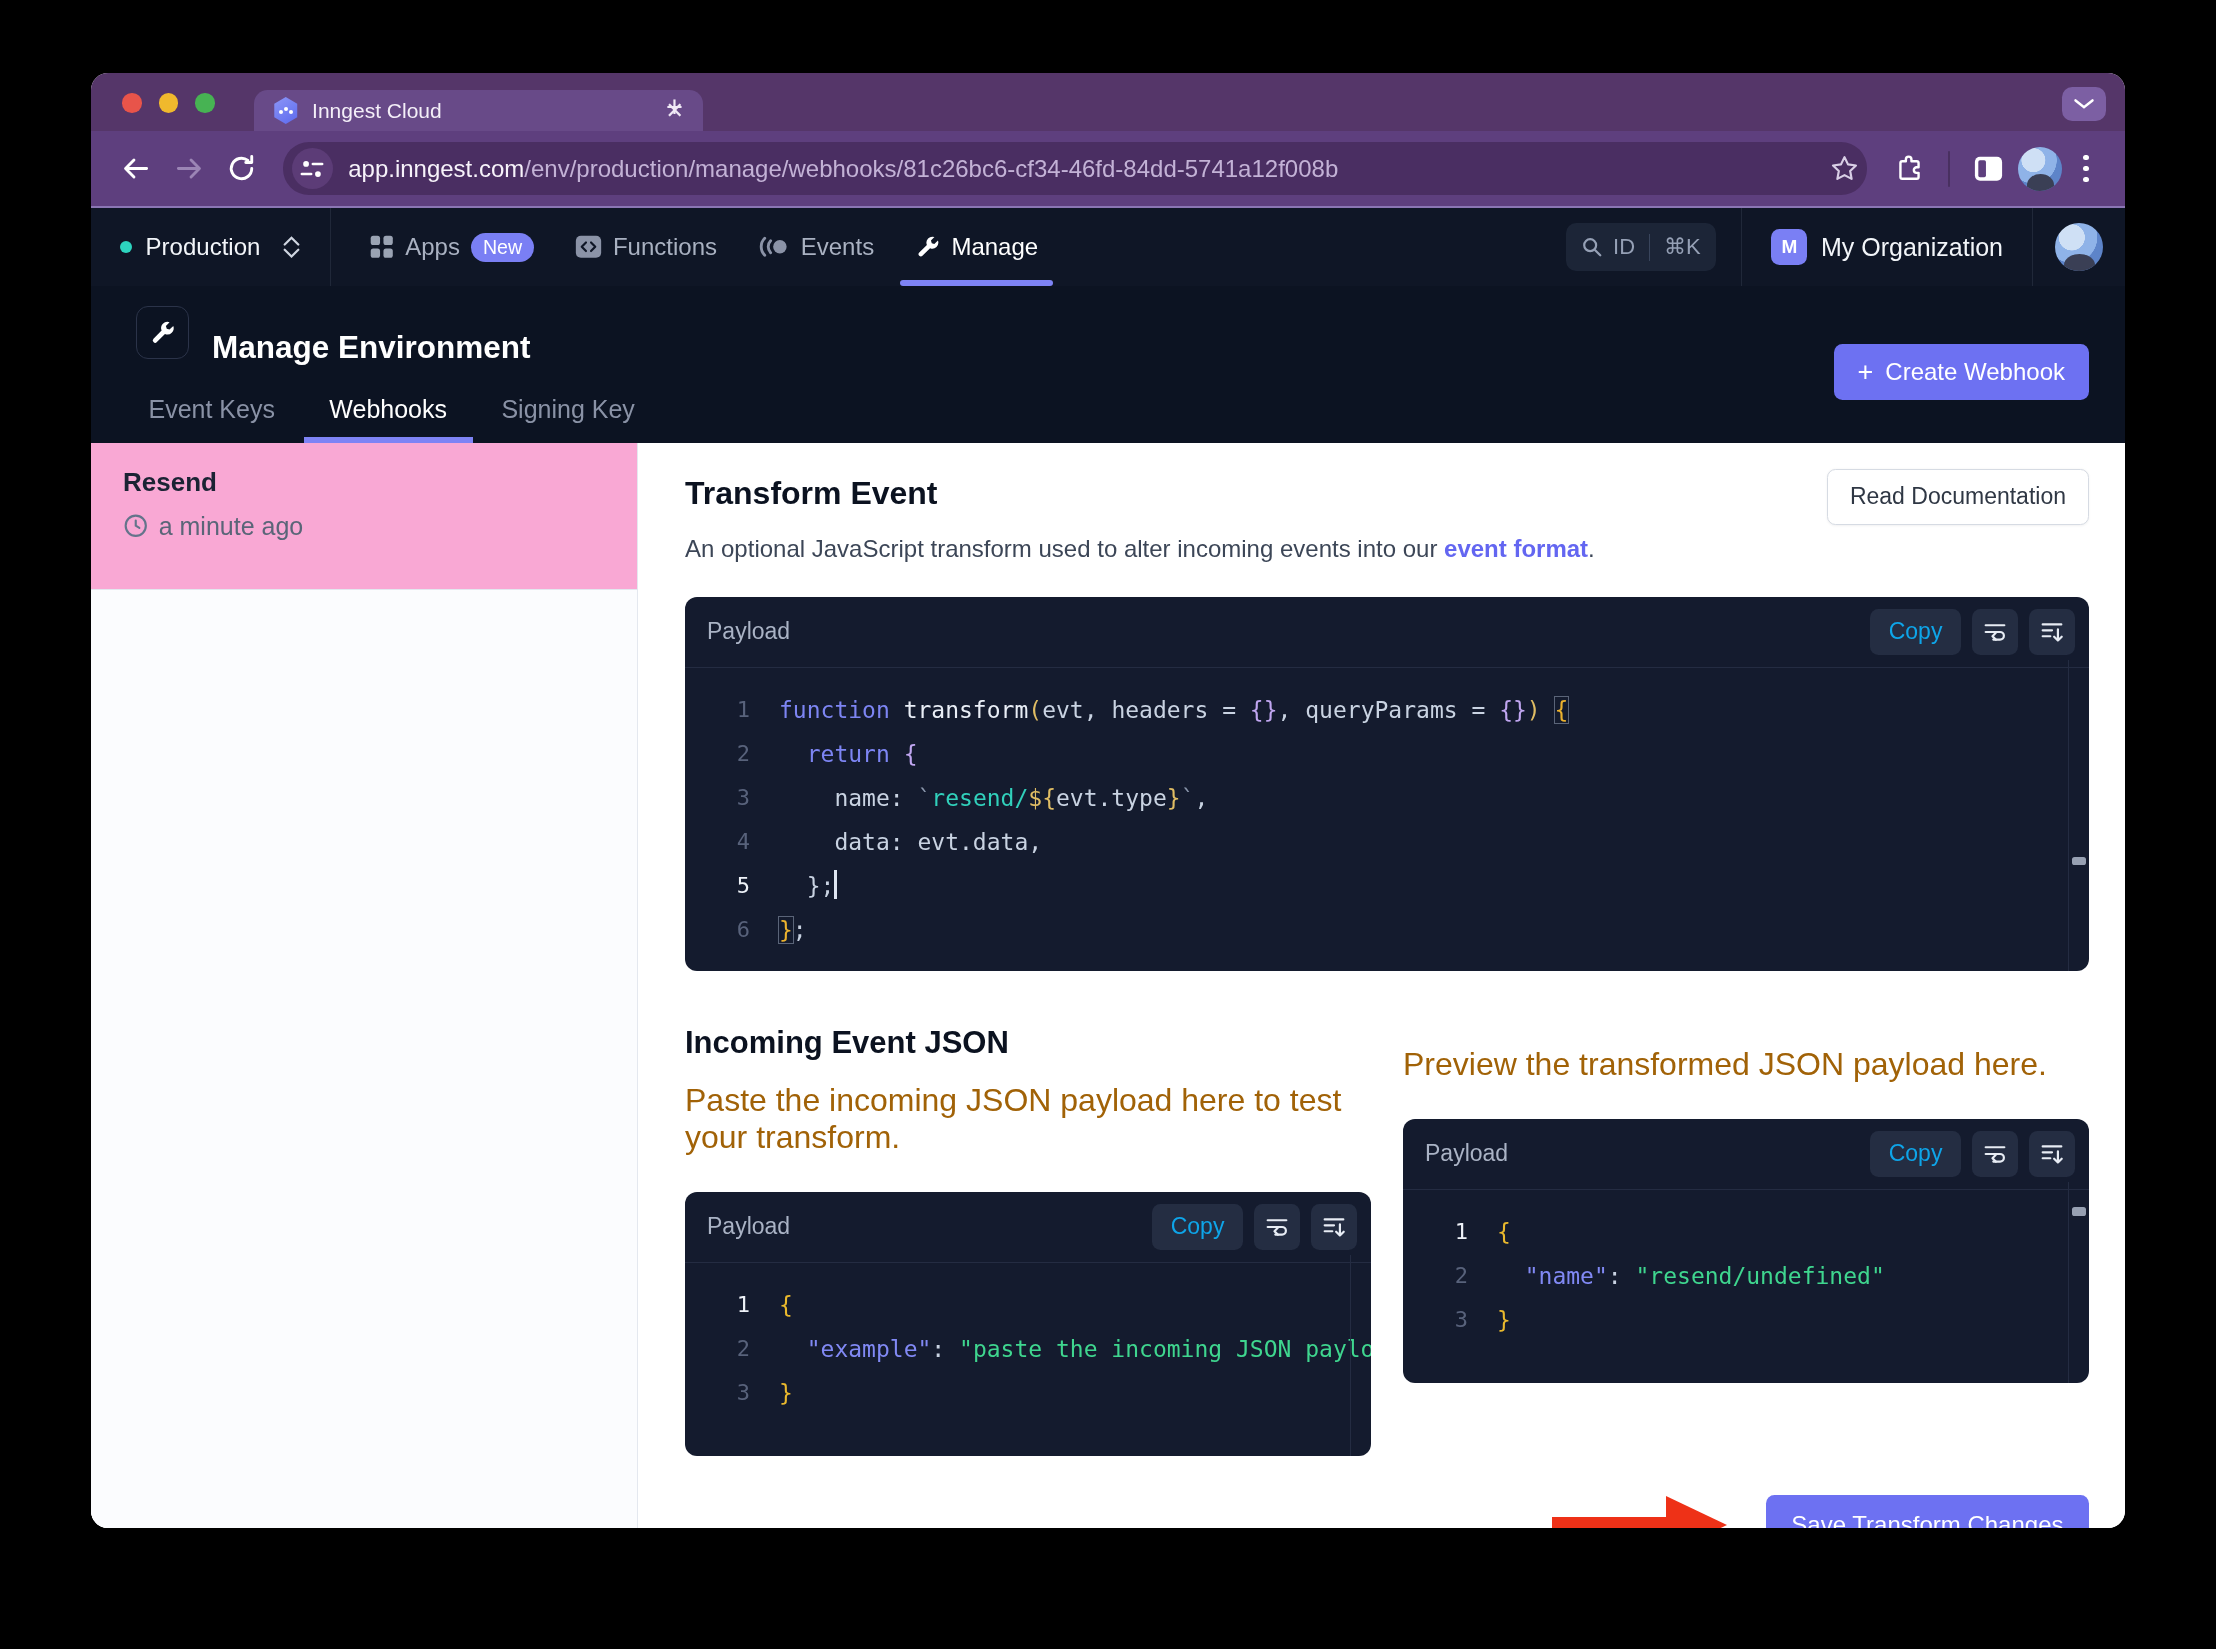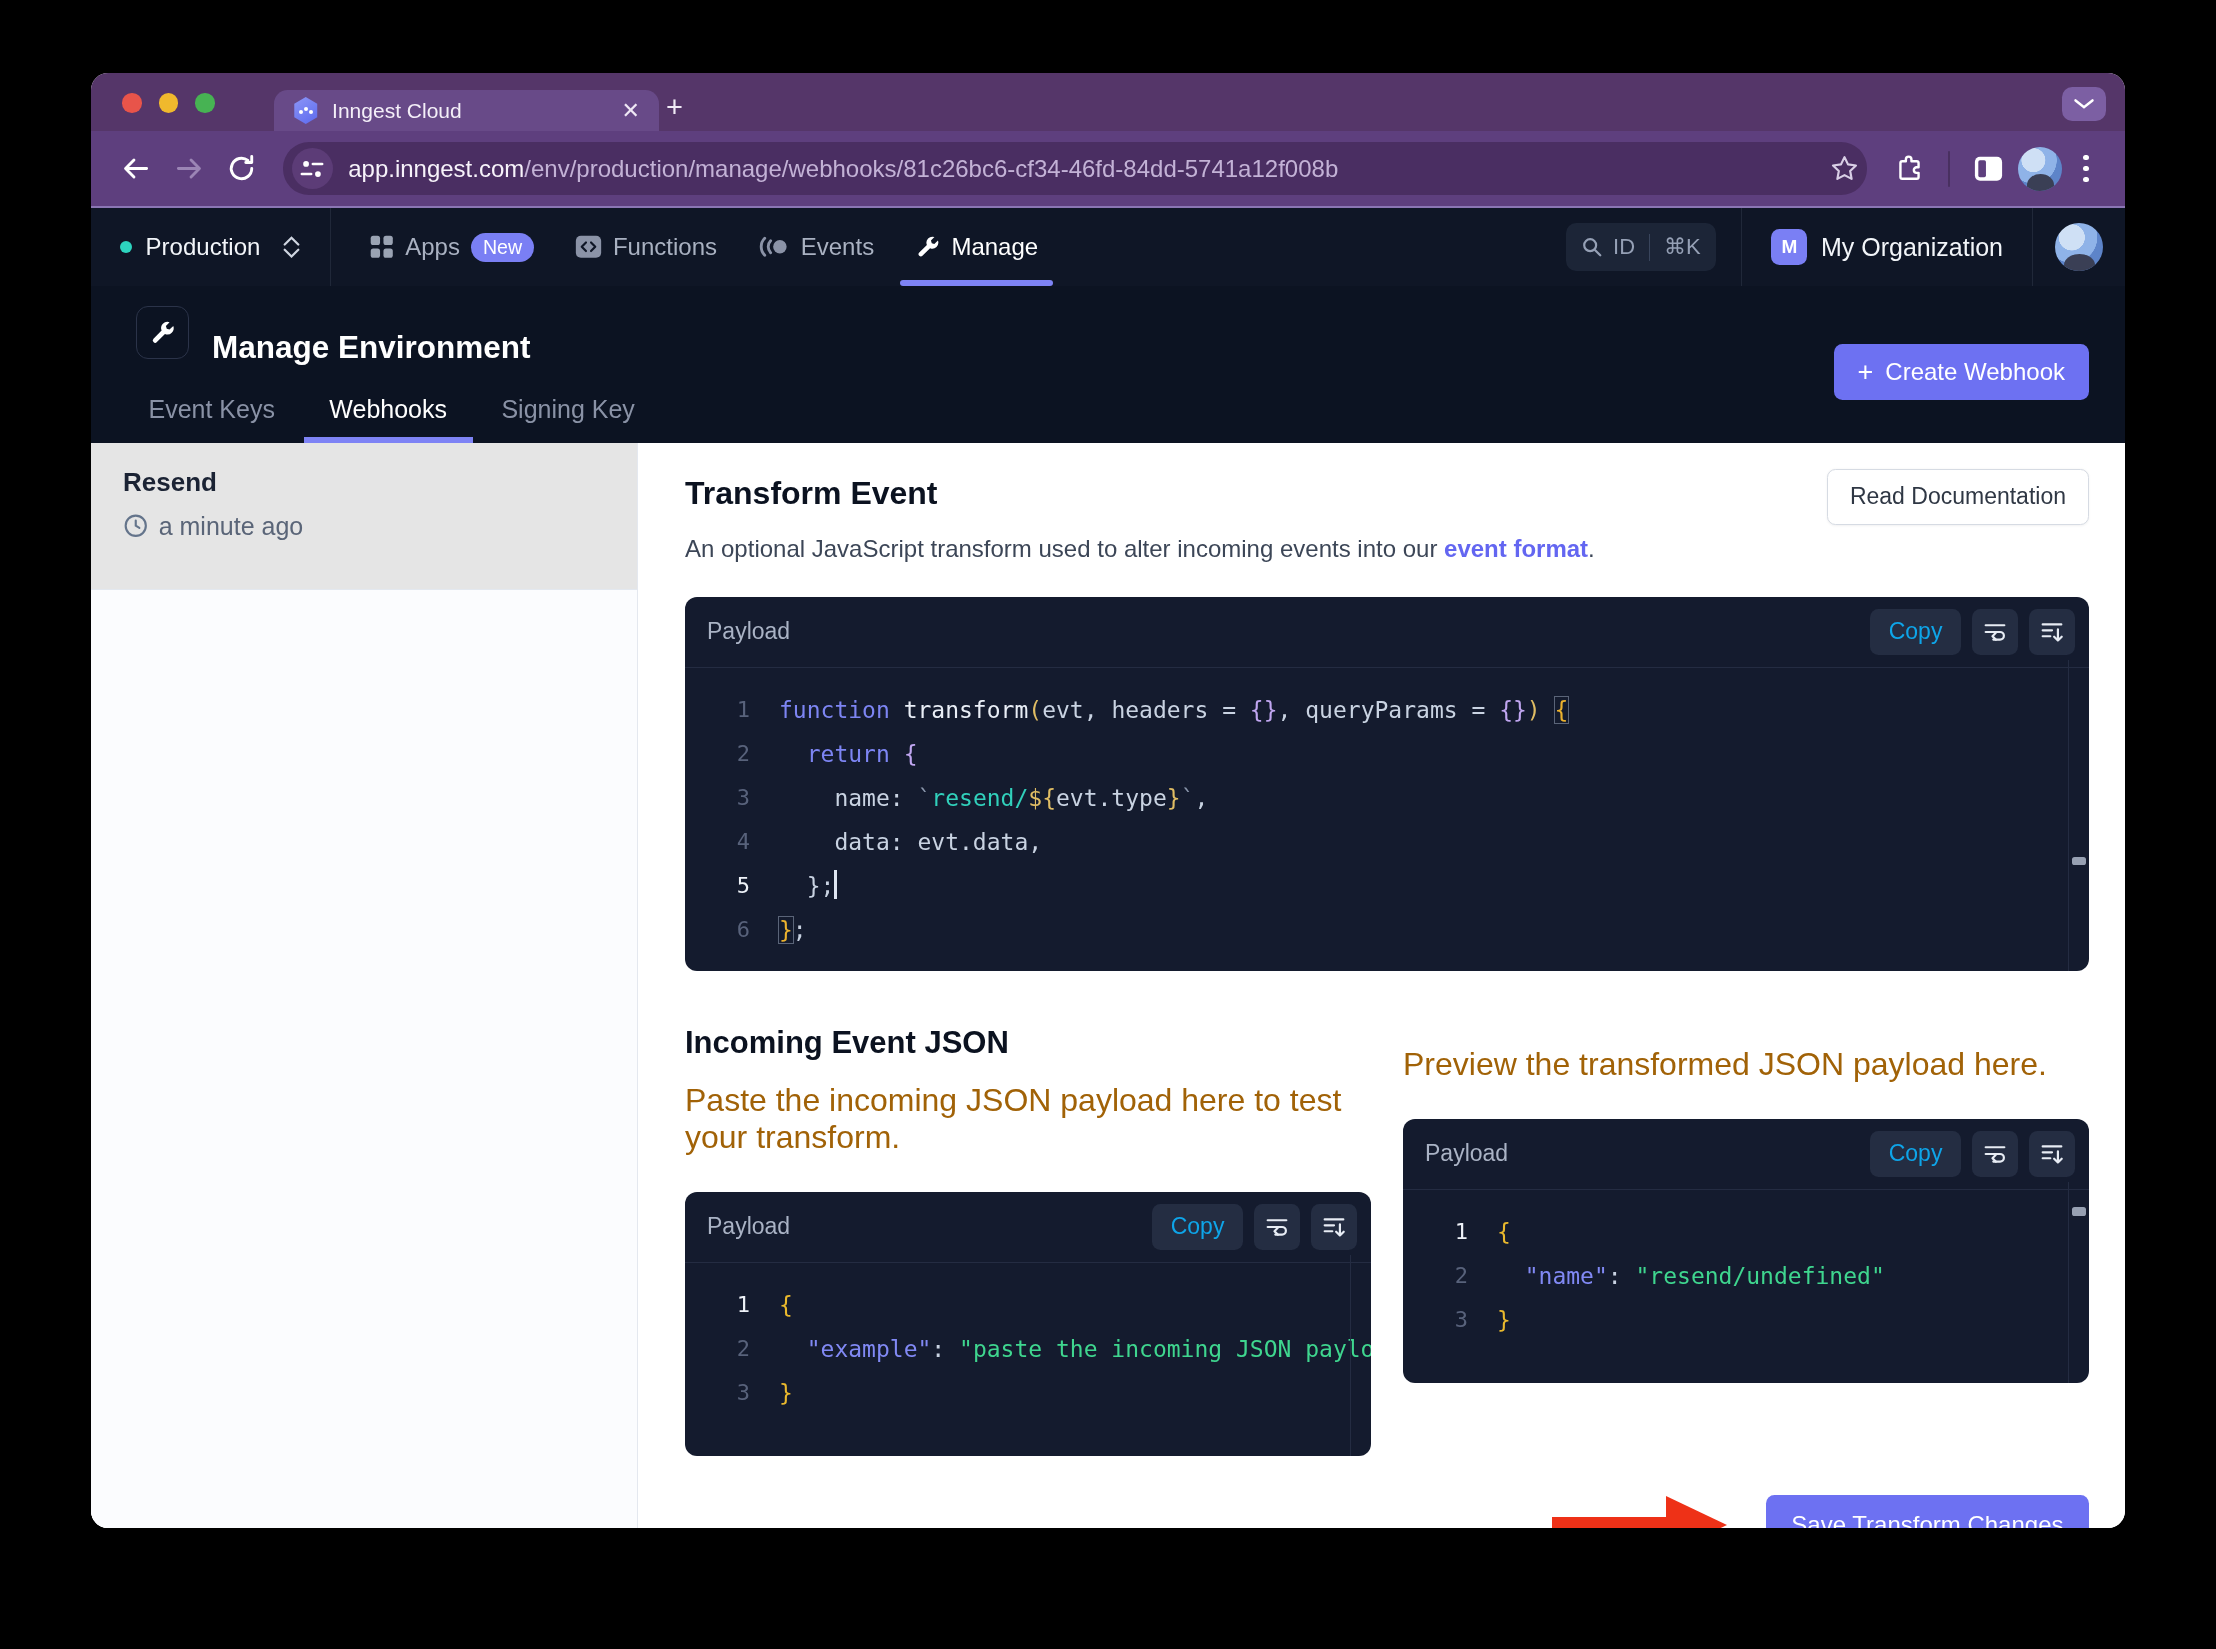--- a/index.html
+++ b/index.html
@@ -6,21 +6,21 @@
     font-family:"Liberation Sans",sans-serif;-webkit-font-smoothing:antialiased;}
   .canvas{position:relative;width:2216px;height:1649px;background:#000;}
   .window{position:absolute;left:91px;top:73px;width:2034px;height:1455px;border-radius:17px;
     overflow:hidden;background:#fff;box-shadow:0 25.5px 68px rgba(0,0,0,.6);display:flex;flex-direction:column;}
 
   
   .tabstrip{height:58px;background:#553669;display:flex;align-items:flex-end;position:relative;flex:none;}
   .traffic{display:flex;gap:17px;align-items:center;position:absolute;left:31px;top:20.4px;}
   .tl{width:19.6px;height:19.6px;border-radius:50%;}
   .tl.red{background:#e8544a}.tl.yellow{background:#f0b92d}.tl.green{background:#47b353}
-  .tab{position:absolute;left:183px;bottom:0;width:385px;height:41px;background:#684a88;
+  .tab{position:absolute;left:163px;bottom:0;width:449px;height:41px;background:#684a88;
     border-radius:13.6px 13.6px 0 0;display:flex;align-items:center;padding:0 19px;box-sizing:border-box;}
   .favicon{width:25.5px;height:27px;background:linear-gradient(145deg,#8d97f7,#5b68ee);
     clip-path:polygon(50% 0,95% 25%,95% 75%,50% 100%,5% 75%,5% 25%);position:relative;flex:none;}
   .favicon i{position:absolute;width:4.3px;height:4.3px;border-radius:50%;background:#fff;}
   .favicon i:nth-child(1){left:6px;top:12.8px}.favicon i:nth-child(2){left:11px;top:10.2px}.favicon i:nth-child(3){left:16px;top:12.8px}
   .tab-title{color:#f4eff8;font-size:21px;margin-left:13.6px;flex:1;white-space:nowrap;overflow:hidden;}
   .tab-close{color:#efe8f5;font-size:22px;line-height:1;cursor:default;}
   .newtab{position:absolute;left:575px;bottom:6.8px;color:#f0eaf6;font-size:29px;font-weight:300;}
   .strip-chevron{position:absolute;right:19px;top:13.6px;width:44px;height:34px;border-radius:10.2px;
     background:#7c5fa3;display:flex;align-items:center;justify-content:center;}
@@ -73,21 +73,21 @@
   .create-btn{position:absolute;right:36px;top:58px;height:56px;background:#6d71f2;border-radius:8.5px;
     display:flex;align-items:center;padding:0 24px;color:#fff;font-size:24px;gap:12px;}
   .create-btn .plus{font-size:27px;font-weight:300;}
   .page-tabs{position:absolute;left:32px;bottom:0;display:flex;}
   .ptab{padding:0 25.5px 19px;margin-right:3.4px;font-size:25px;color:#8a92a6;}
   .ptab.active{color:#fff;border-bottom:6px solid #7e83f5;padding-bottom:12.8px;}
 
   
   .content{flex:1;display:flex;min-height:0;background:#fff;}
   .sidebar{width:546px;background:#fbfcfe;border-right:0.9px solid #e4e8ef;flex:none;}
-  .side-item{height:147px;background:#e5e5e5;border-bottom:0.9px solid #e3e8ef;padding:24px 0 12px 32px;box-sizing:border-box;}
+  .side-item{height:147px;background:#f9a8d4;border-bottom:0.9px solid #e3e8ef;padding:24px 0 12px 32px;box-sizing:border-box;}
   .side-name{font-size:26px;font-weight:bold;color:#1b2334;}
   .side-time{display:flex;align-items:center;gap:10.2px;margin-top:13.6px;color:#5a6578;font-size:25px;}
   .main{flex:1;min-width:0;padding:25.5px 36px 0 47px;box-sizing:border-box;}
   .titlerow{display:flex;align-items:flex-start;justify-content:space-between;}
   .h-title{font-size:32px;font-weight:800;color:#0b1220;padding-top:6.8px;}
   .readdocs{height:54px;border:1.7px solid #d6dbe3;border-radius:8.5px;background:#fff;color:#2f3744;
     font-size:23px;display:flex;align-items:center;padding:0 22px;box-shadow:0 0.9px 2.6px rgba(16,24,40,.06);}
   .desc{margin-top:10.2px;font-size:24px;color:#3c4657;}
   .desc a{color:#6366f1;font-weight:bold;text-decoration:none;}
 

